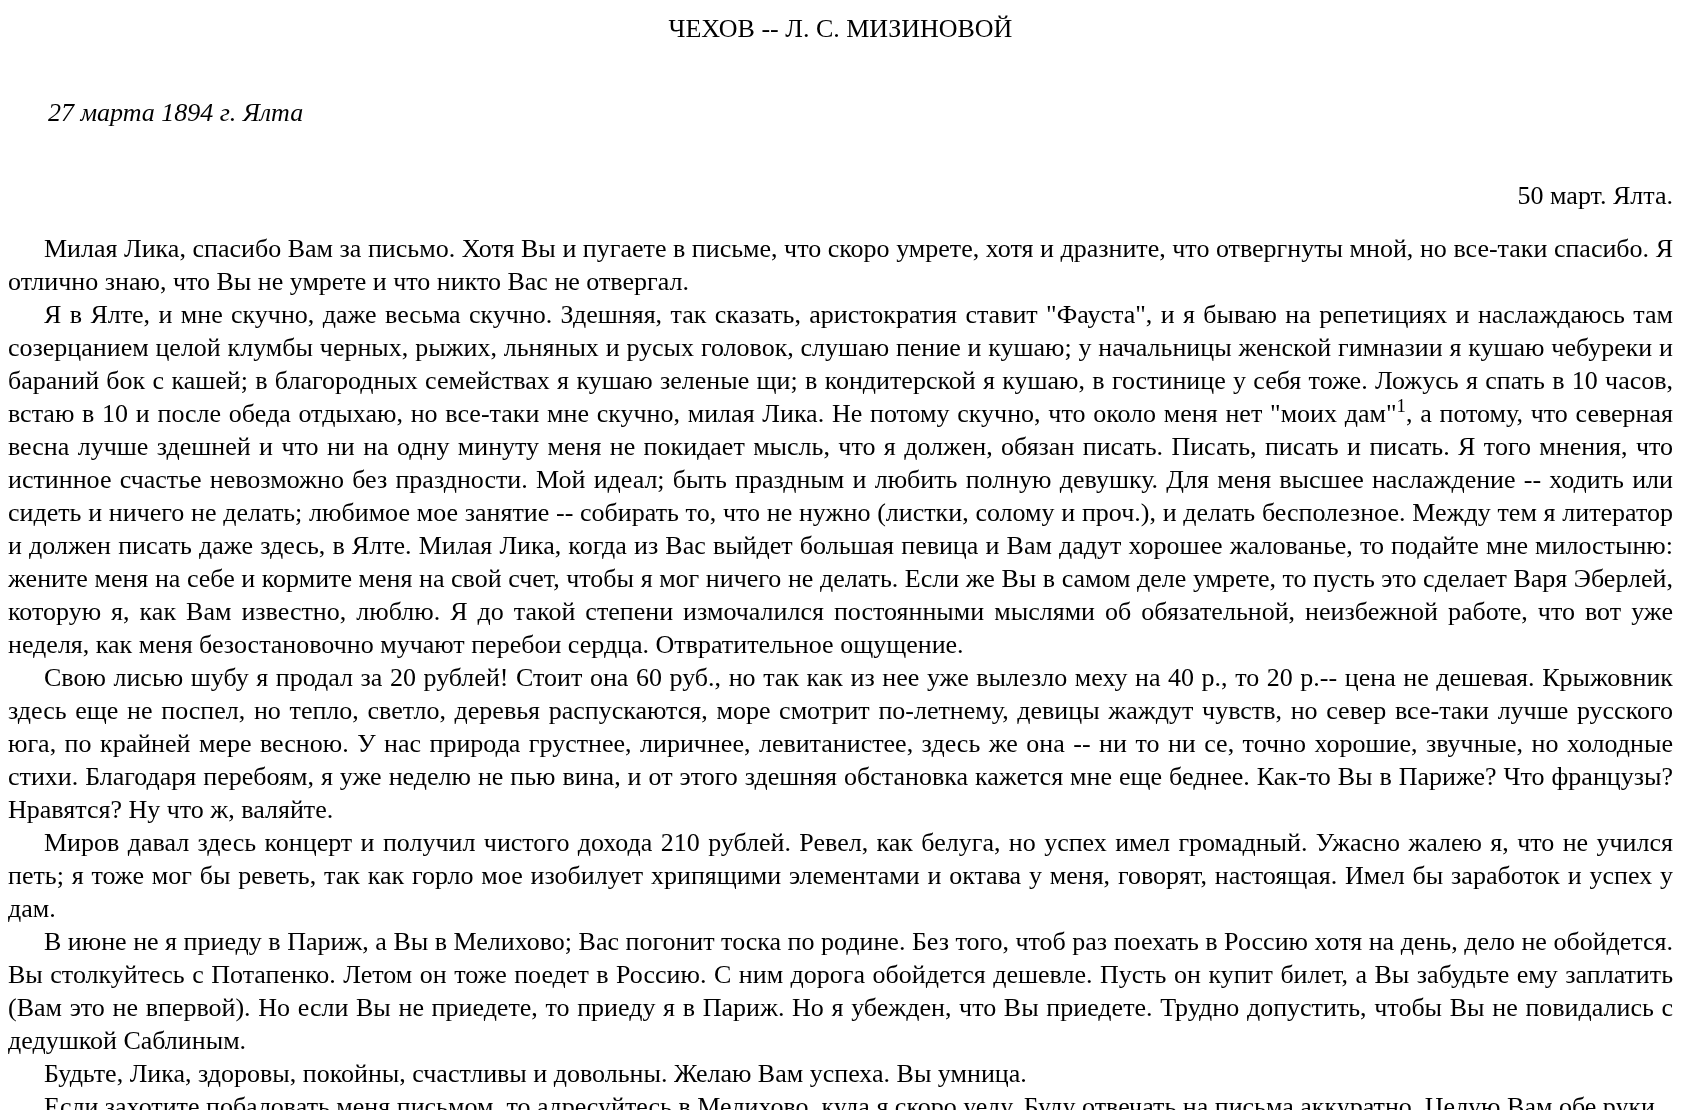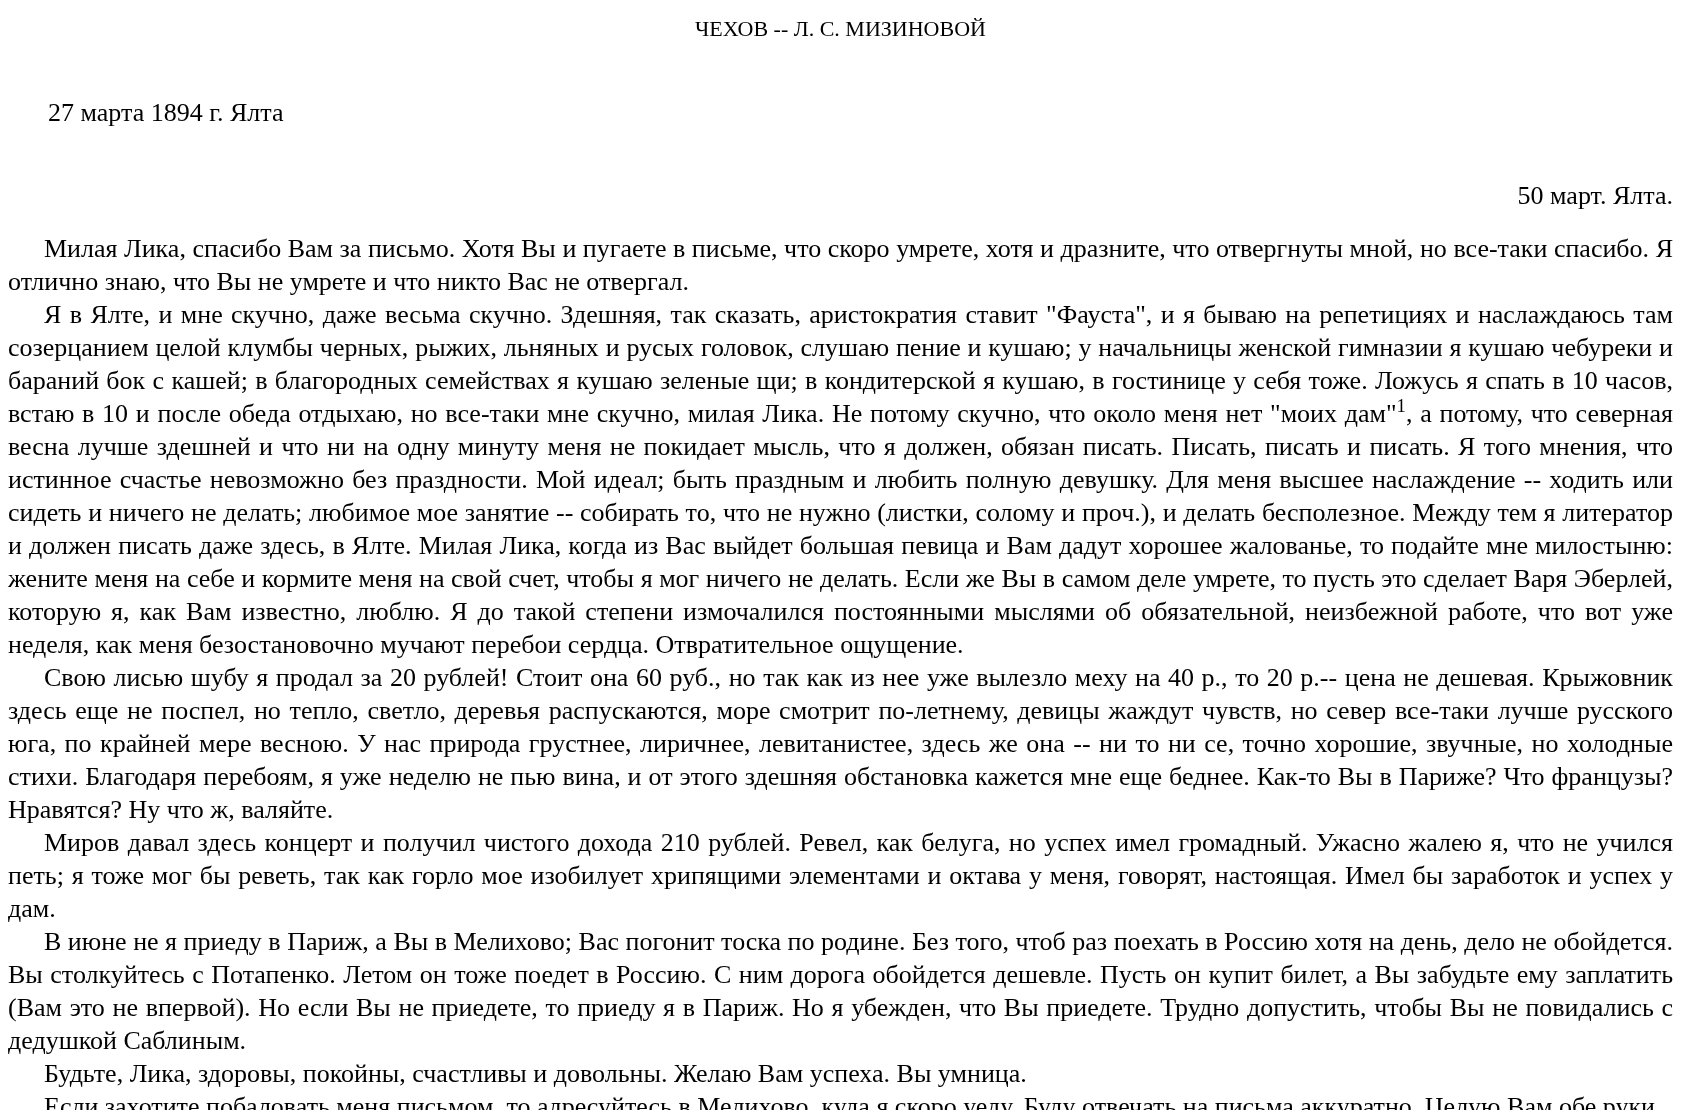--- a/index.html
+++ b/index.html
@@ -17,24 +17,25 @@
     line-height: 33px;
     padding: 8px;
     overflow: hidden;
   }
   .letter {
     width: 100%;
   }
   .title {
     text-align: center;
     font-weight: normal;
-    font-size: 22px;
+    font-size: 26px;
     margin: 4px 0 0 0;
   }
   .dateline {
+    font-style: italic;
     margin: 51px 0 0 0;
     padding-left: 40px;
   }
   .date-place {
     text-align: right;
     margin: 50px 0 0 0;
   }
   .para {
     margin: 0;
     text-indent: 36px;

